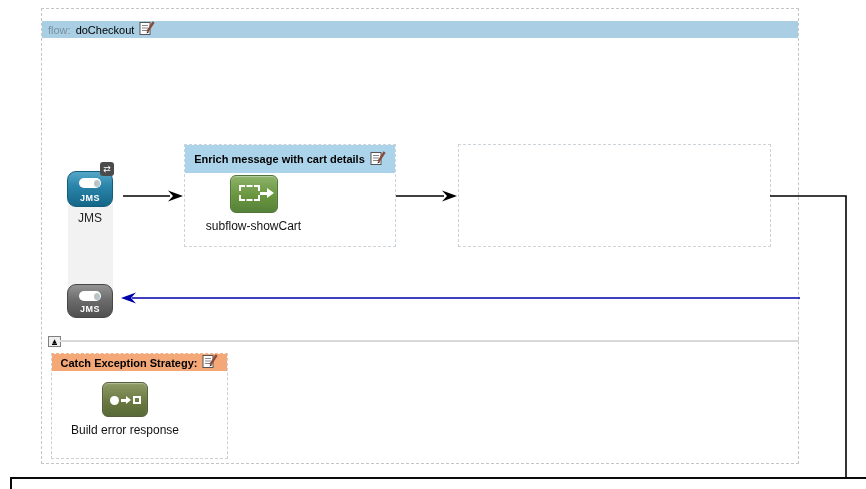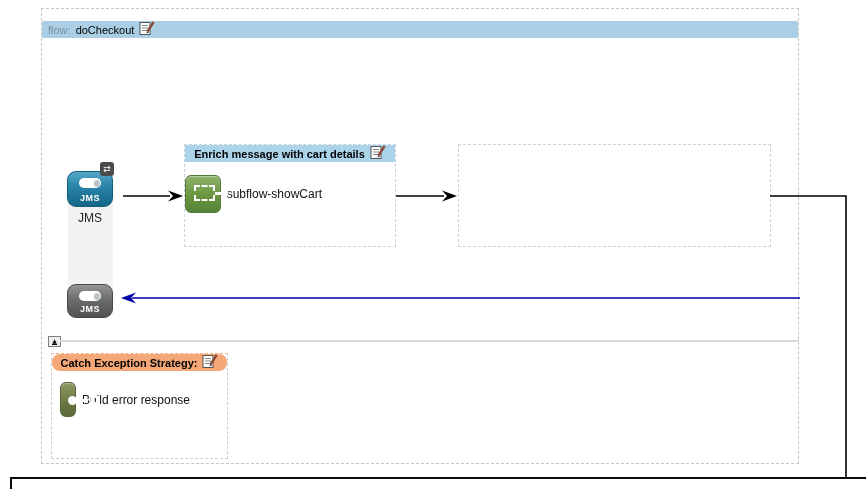--- a/index.html
+++ b/index.html
@@ -33,23 +33,23 @@
   .badge{position:absolute;left:58px;top:153px;width:14px;height:14px;background:#4b4b4b;
     border-radius:3px;color:#fff;font-size:9px;line-height:14px;text-align:center;
     font-family:"DejaVu Sans",sans-serif;}
   .endpoint-caption{position:absolute;left:25px;top:202px;width:46px;text-align:center;
     font-size:12px;color:#222;}
 
   
   .scope{position:absolute;border:1px dashed #ccd4da;background:#fff;}
   .scope-cart{left:142px;top:135px;width:212px;height:103px;}
   .scope-pay{left:416px;top:135px;width:313px;height:103px;}
-  .scope-header{height:17px;background:#abd3e9;display:flex;align-items:center;
+  .scope-header{height:28px;background:#abd3e9;display:flex;align-items:center;
     justify-content:center;gap:5px;font-size:11px;font-weight:bold;white-space:nowrap;overflow:hidden;}
-  .component{position:absolute;display:flex;flex-direction:row;align-items:center;gap:6px;}
+  .component{position:absolute;display:flex;flex-direction:column;align-items:center;gap:6px;}
   .comp-cart{left:0;top:30px;width:137px;}
   .comp-pay{left:6px;top:30px;width:170px;}
   .comp-err{left:8px;top:28px;width:130px;}
   .comp-label{font-size:12px;color:#111;white-space:nowrap;}
 
   .flowref-icon{width:48px;height:38px;border-radius:6px;position:relative;
     background:linear-gradient(180deg,#8db269 0%,#69953f 55%,#56823a 100%);
     border:1px solid #52763a;box-shadow:inset 0 1px 1px rgba(255,255,255,.4);}
   .fr-rect{position:absolute;left:8px;top:9px;width:21px;height:16px;border:2px dashed #fff;}
   .fr-stem{position:absolute;left:29px;top:16px;width:8px;height:3px;background:#fff;}
@@ -66,21 +66,21 @@
   .err-square{position:absolute;left:30px;top:13px;width:8px;height:8px;border:2px solid #fff;}
 
   
   .collapse-toggle{position:absolute;left:6px;top:327px;width:13px;height:11px;background:#efefef;
     border:1px solid #808080;display:flex;align-items:center;justify-content:center;}
   .collapse-glyph{font-size:6px;line-height:5px;color:#000;border-bottom:1.5px solid #000;
     padding-bottom:1px;font-family:"DejaVu Sans",sans-serif;}
   .exception{position:absolute;left:9px;top:344px;width:177px;height:106px;
     border:1px dashed #cfcfcf;border-top-color:#f2b18a;background:#fff;}
   .exception-header{height:17px;background:#f5a877;display:flex;align-items:center;
-    justify-content:center;gap:5px;font-size:11px;font-weight:bold;white-space:nowrap;border-radius:8px;}
+    justify-content:center;gap:5px;font-size:11px;font-weight:bold;white-space:nowrap;}
 
   
   .overlay{position:absolute;left:0;top:0;width:866px;height:489px;z-index:6;pointer-events:none;}
 
   
   .bottom-panel{position:absolute;left:10px;top:477px;width:900px;height:40px;
     border:2px solid #0a0a0a;background:#fff;z-index:3;}
 </style>
 </head>
 <body>

